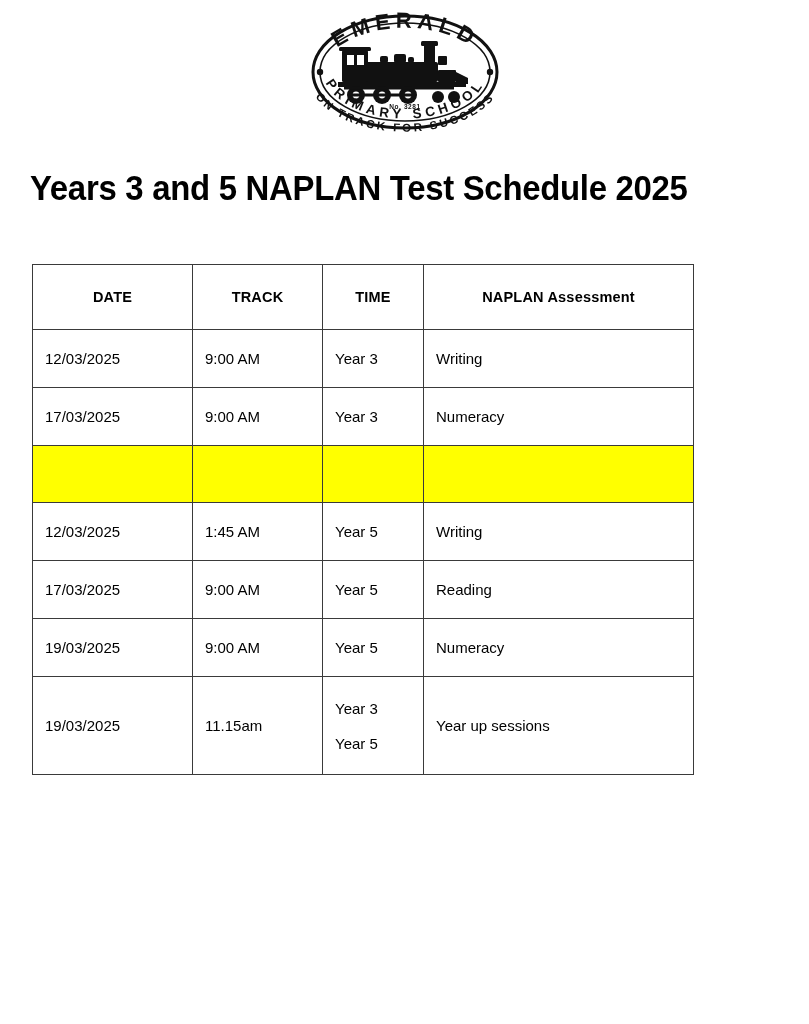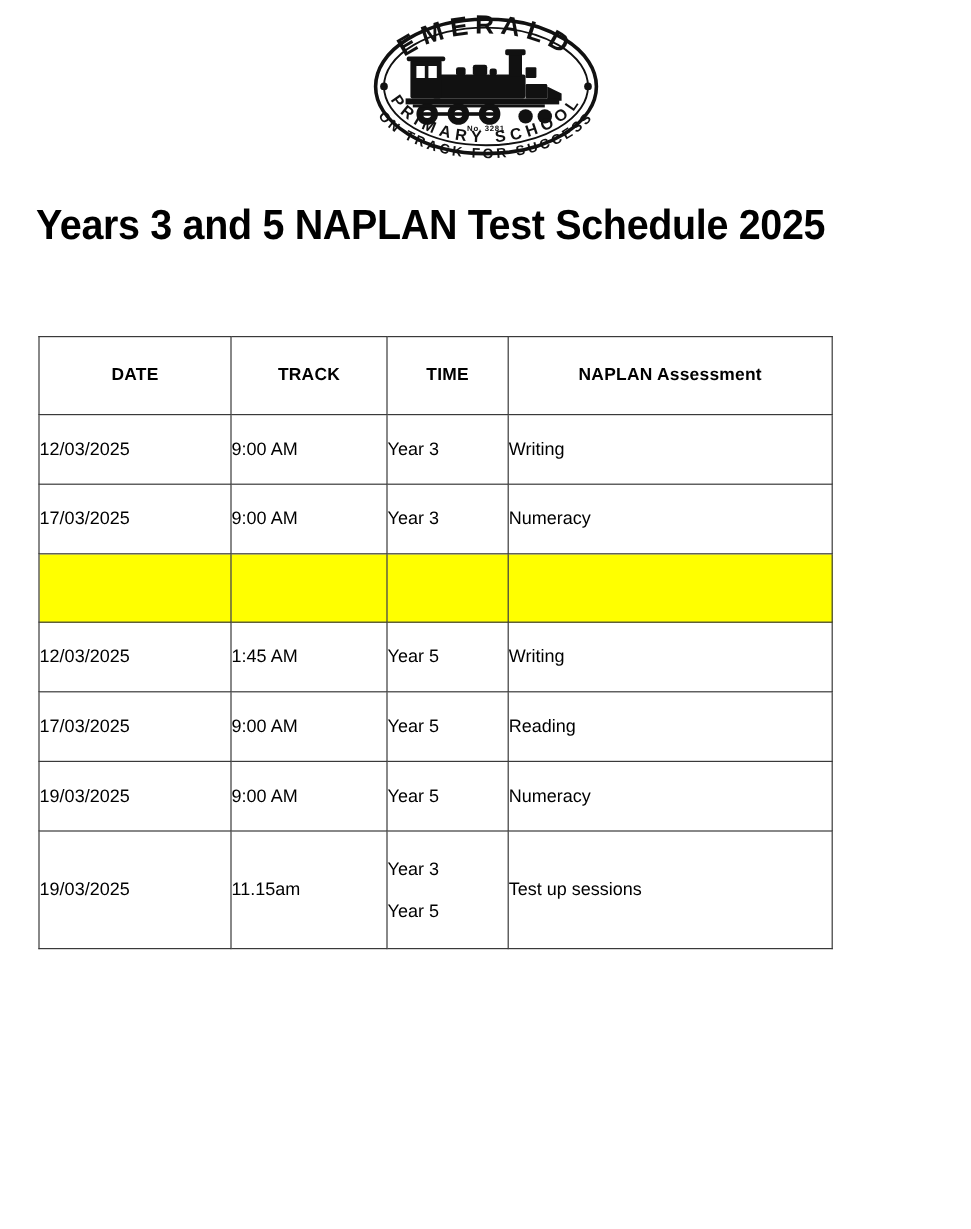--- a/index.html
+++ b/index.html
@@ -51,38 +51,38 @@
 
   
   .schedule-table {
     position: absolute;
     left: 32px;
     top: 264px;
     width: 661px;
     border-collapse: collapse;
     table-layout: fixed;
     font-size: 15px;
-    margin-top: 16px;
   }
   .schedule-table td,
   .schedule-table th {
     border: 1px solid #3a3a3a;
     padding: 0;
     vertical-align: middle;
   }
   .schedule-table thead th {
     height: 64px;
     text-align: center;
     font-weight: bold;
     font-size: 14.5px;
     letter-spacing: 0.2px;
   }
   .schedule-table tbody td {
     height: 57px;
     text-align: left;
+    padding-left: 12px;
     font-weight: normal;
     font-size: 15px;
   }
   .col-date  { width: 160px; }
   .col-time  { width: 130px; }
   .col-year  { width: 101px; }
   .col-assmt { width: 270px; }
 
   tr.spacer-row td {
     height: 56px;
@@ -229,16 +229,16 @@
       </tr>
       <tr class="tall-row">
         <td>19/03/2025</td>
         <td>11.15am</td>
         <td>
           <div class="year-stack">
             <span>Year 3</span>
             <span>Year 5</span>
           </div>
         </td>
-        <td>Test up sessions</td>
+        <td>Year up sessions</td>
       </tr>
     </tbody>
 </table>
 
 </body></html>

